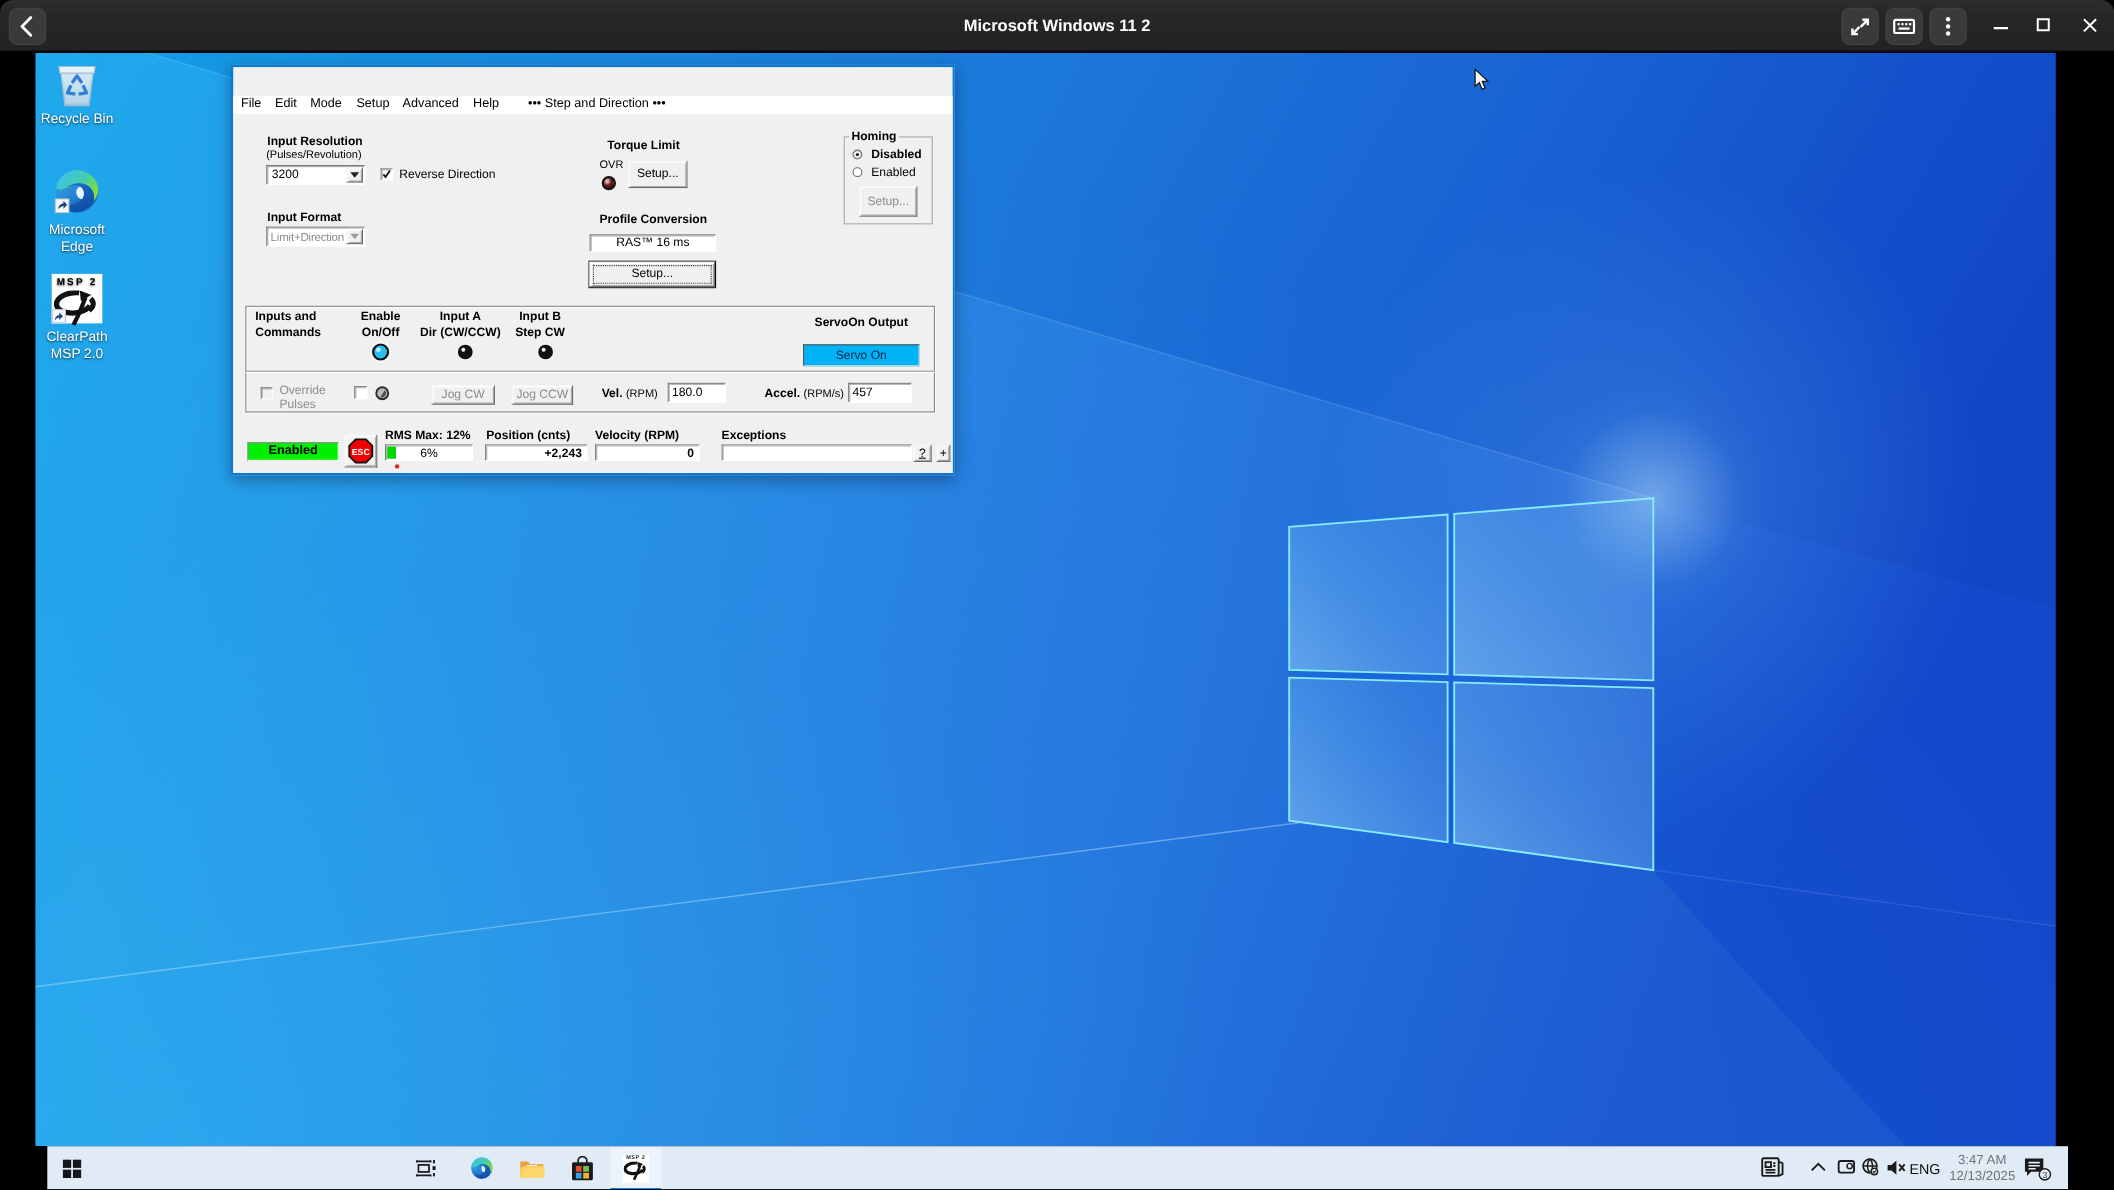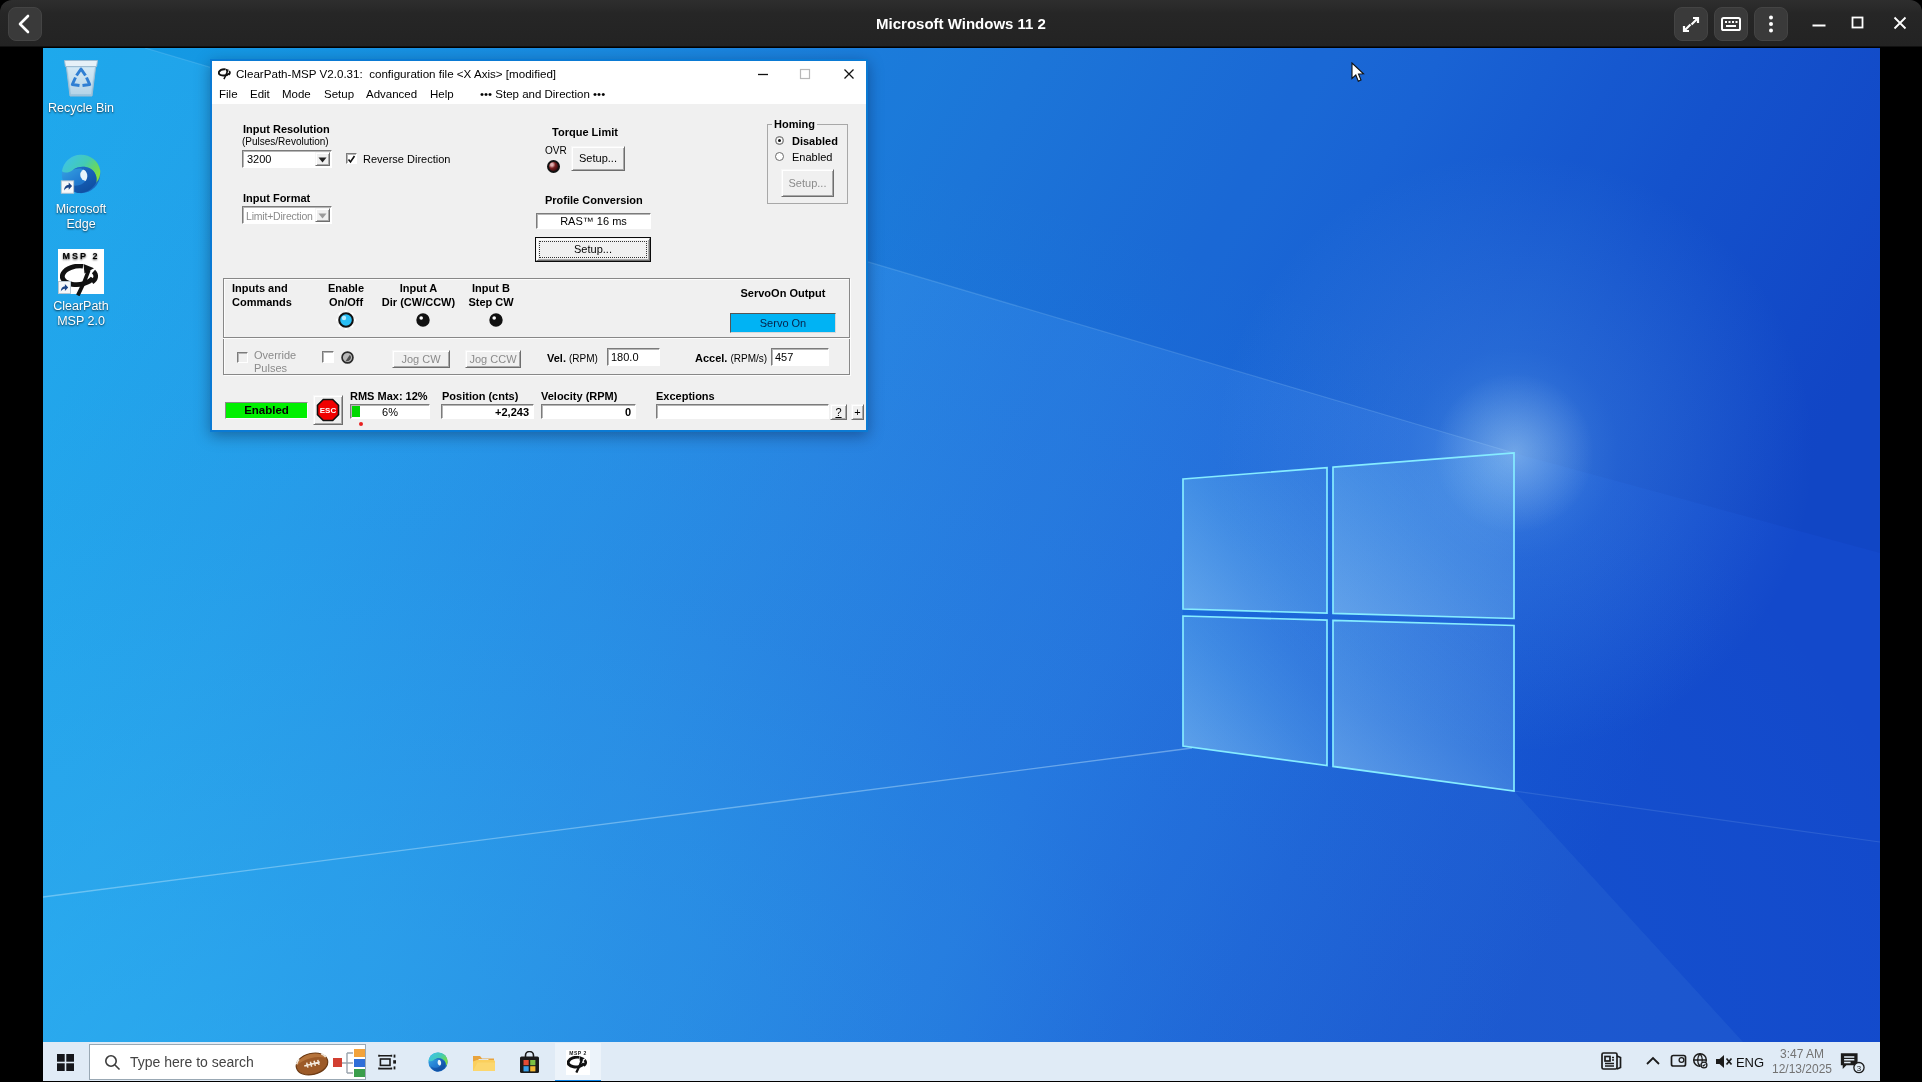--- a/index.html
+++ b/index.html
@@ -7,21 +7,21 @@
 .abs { position:absolute; }
 #page { position:relative; width:1922px; height:1082px; }
 
 
 #topbar { position:absolute; left:0; top:0; width:1922px; height:47px; background:linear-gradient(#2e2e2e,#262626 30%,#232323); border-radius:12px 12px 0 0; border-bottom:1px solid #111; }
 .tbtn { position:absolute; top:7px; width:34px; height:34px; background:#3a3a3a; border:1px solid #444; border-radius:8px; }
 #backbtn { left:8px; }
 .tico { position:absolute; }
 
 
-#desktop { position:absolute; left:43px; top:48px; width:1837px; height:994px; overflow:hidden; }
+#desktop { position:absolute; left:32px; top:48px; width:1837px; height:994px; overflow:hidden; }
 .dicon { position:absolute; width:76px; text-align:center; color:#fff; font-size:12.5px; text-shadow:0 1px 2px rgba(0,0,0,.75); line-height:14.5px; }
 
 
 #taskbar { position:absolute; left:43px; top:1042px; width:1837px; height:40px; background:#e0ebf6; }
 #searchbox { position:absolute; left:46px; top:2px; width:277px; height:36px; background:#fff; border:1px solid #99a8b4; display:flex; align-items:center; }
 #searchbox span.ph { color:#444; font-size:14px; margin-left:10px; }
 
 
 #appwin { position:absolute; left:210px; top:59px; width:658px; height:373px; background:#f0f0f0; border:2px solid #0a7ad4; box-shadow:0 4px 14px rgba(0,0,30,.35); }
 #titlebar { position:absolute; left:0; top:0; width:100%; height:26px; background:#fff; }
@@ -193,44 +193,20 @@
   </div>
   <div id="taskbar">
     <svg style="position:absolute;left:14px;top:12px;" width="17" height="17" viewBox="0 0 17 17">
         <g fill="#15171c">
           <rect x="0" y="0" width="7.7" height="7.7"></rect>
           <rect x="9.3" y="0" width="7.7" height="7.7"></rect>
           <rect x="0" y="9.3" width="7.7" height="7.7"></rect>
           <rect x="9.3" y="9.3" width="7.7" height="7.7"></rect>
         </g>
       </svg>
-    <div id="searchbox">
-      <svg style="margin-left:14px;" width="17" height="17" viewBox="0 0 17 17">
-          <circle cx="7" cy="7" r="5.2" fill="none" stroke="#3b3b3b" stroke-width="1.6"></circle>
-          <path d="M11 11 L15.5 15.5" stroke="#3b3b3b" stroke-width="1.6"></path>
-        </svg>
-      <span class="ph" style="margin-left:9px;">Type here to search</span>
-      <svg style="position:absolute;left:203px;top:4px;" width="38" height="30" viewBox="0 0 38 30">
-        <g transform="rotate(-14 19 15)">
-          <path d="M3 15 C3 9 10 4.5 19 4.5 C28 4.5 35 9 35 15 C35 21 28 25.5 19 25.5 C10 25.5 3 21 3 15 Z" fill="#9c5a28" stroke="#6b3a14" stroke-width="1.2"></path>
-          <path d="M3.5 13 C6 8 12 5 19 5 C26 5 32 8 34.5 13 C30 10.2 25 9 19 9 C13 9 8 10.2 3.5 13 Z" fill="#b5733b"></path>
-          <path d="M11 15 h16 M14.2 12.4 v5.2 M18 12.4 v5.2 M21.8 12.4 v5.2 M25.6 12.4 v5.2" stroke="#f3e9dc" stroke-width="1.5" fill="none"></path>
-          <path d="M4 11.5 C4.8 9.8 6 8.4 7.6 7.2 M34 11.5 C33.2 9.8 32 8.4 30.4 7.2" stroke="#f3e9dc" stroke-width="1.6" fill="none"></path>
-        </g>
-      </svg>
-      <svg style="position:absolute;left:241px;top:2px;" width="36" height="33" viewBox="0 0 36 33">
-        <g fill="none" stroke="#9aa4ad" stroke-width="1.4">
-            <path d="M11 16 h5 M16 6 h6 M16 16 h6 M16 26 h6 M16 6 v20"></path>
-          </g>
-        <rect x="2" y="11" width="9" height="9" fill="#d23f31"></rect>
-        <rect x="23" y="2" width="11" height="8" fill="#f2a33c"></rect>
-        <rect x="23" y="12" width="11" height="8" fill="#2f6fd8"></rect>
-        <rect x="23" y="22" width="11" height="8" fill="#3a9e4c"></rect>
-      </svg>
-    </div>
     <svg style="position:absolute;left:334px;top:10px;" width="20" height="20" viewBox="0 0 20 20">
         <g stroke="#1b1b1b" stroke-width="1.6" fill="none">
           <path d="M2 3.8 h12.4 M2 2.8 v2 M14.4 2.8 v2"></path>
           <rect x="3.4" y="7" width="9.6" height="6.4"></rect>
           <path d="M2 16.6 h12.4 M2 15.6 v2 M14.4 15.6 v2"></path>
         </g>
         <g fill="#1b1b1b">
           <rect x="16.6" y="2.6" width="1.8" height="3"></rect>
           <rect x="16.2" y="8.2" width="2.8" height="3.4"></rect>
           <rect x="16.6" y="14.4" width="1.8" height="3"></rect>
@@ -299,38 +275,20 @@
         <span>12/13/2025</span>
       </div>
     <svg style="position:absolute;left:1796px;top:9px;" width="26" height="23" viewBox="0 0 28 24">
         <path d="M2 2 h18 v13 h-12 l-4 4 v-4 h-2 Z" fill="#1b1b1b"></path>
         <path d="M5.5 6 h11 M5.5 9 h11 M5.5 12 h7" stroke="#e3eef8" stroke-width="1.5"></path>
         <circle cx="21.5" cy="17.5" r="5.5" fill="#e3eef8" stroke="#1b1b1b" stroke-width="1.4"></circle>
         <text x="21.5" y="21" font-size="8.5" text-anchor="middle" fill="#1b1b1b" font-family="Liberation Sans">3</text>
       </svg>
   </div>
   <div id="appwin">
-    <div id="titlebar">
-      <svg style="position:absolute;left:6px;top:7px;" width="14" height="12" viewBox="0 0 42 32">
-        <path d="M24 2.6 A 16 9.2 0 1 0 32.5 15.5" fill="none" stroke="#111" stroke-width="5.8" transform="rotate(-6 19 12)"></path>
-        <path d="M23.5 0 l10.5 4.2 l-9.5 5.4 Z" fill="#111"></path>
-        <path d="M33.5 7.5 A 15 9 0 0 1 32 18.2" fill="none" stroke="#111" stroke-width="5.4"></path>
-        <path d="M28.8 6 C26.5 13 22 23.5 17.8 31.4" fill="none" stroke="#111" stroke-width="4.6"></path>
-      </svg>
-      <span class="ttext">ClearPath-MSP V2.0.31:&nbsp; configuration file &lt;X Axis&gt; [modified]</span>
-      <svg style="position:absolute;left:544px;top:6px;" width="14" height="14" viewBox="0 0 14 14">
-          <path d="M2 7.5 h10" stroke="#111" stroke-width="1.3"></path>
-        </svg>
-      <svg style="position:absolute;left:586px;top:6px;" width="14" height="14" viewBox="0 0 14 14">
-          <rect x="2.5" y="2.5" width="9" height="9" fill="none" stroke="#b8b8b8" stroke-width="1.2"></rect>
-        </svg>
-      <svg style="position:absolute;left:630px;top:6px;" width="14" height="14" viewBox="0 0 14 14">
-          <path d="M2.5 2.5 L11.5 11.5 M11.5 2.5 L2.5 11.5" stroke="#111" stroke-width="1.3"></path>
-        </svg>
-    </div>
     <div id="menubar">
       <span style="left:7px;">File</span>
         <span style="left:38px;">Edit</span>
         <span style="left:70px;">Mode</span>
         <span style="left:112px;">Setup</span>
         <span style="left:154px;">Advanced</span>
         <span style="left:218px;">Help</span>
         <span style="left:268px;">••• Step and Direction •••</span>
     </div>
     <div id="client">

